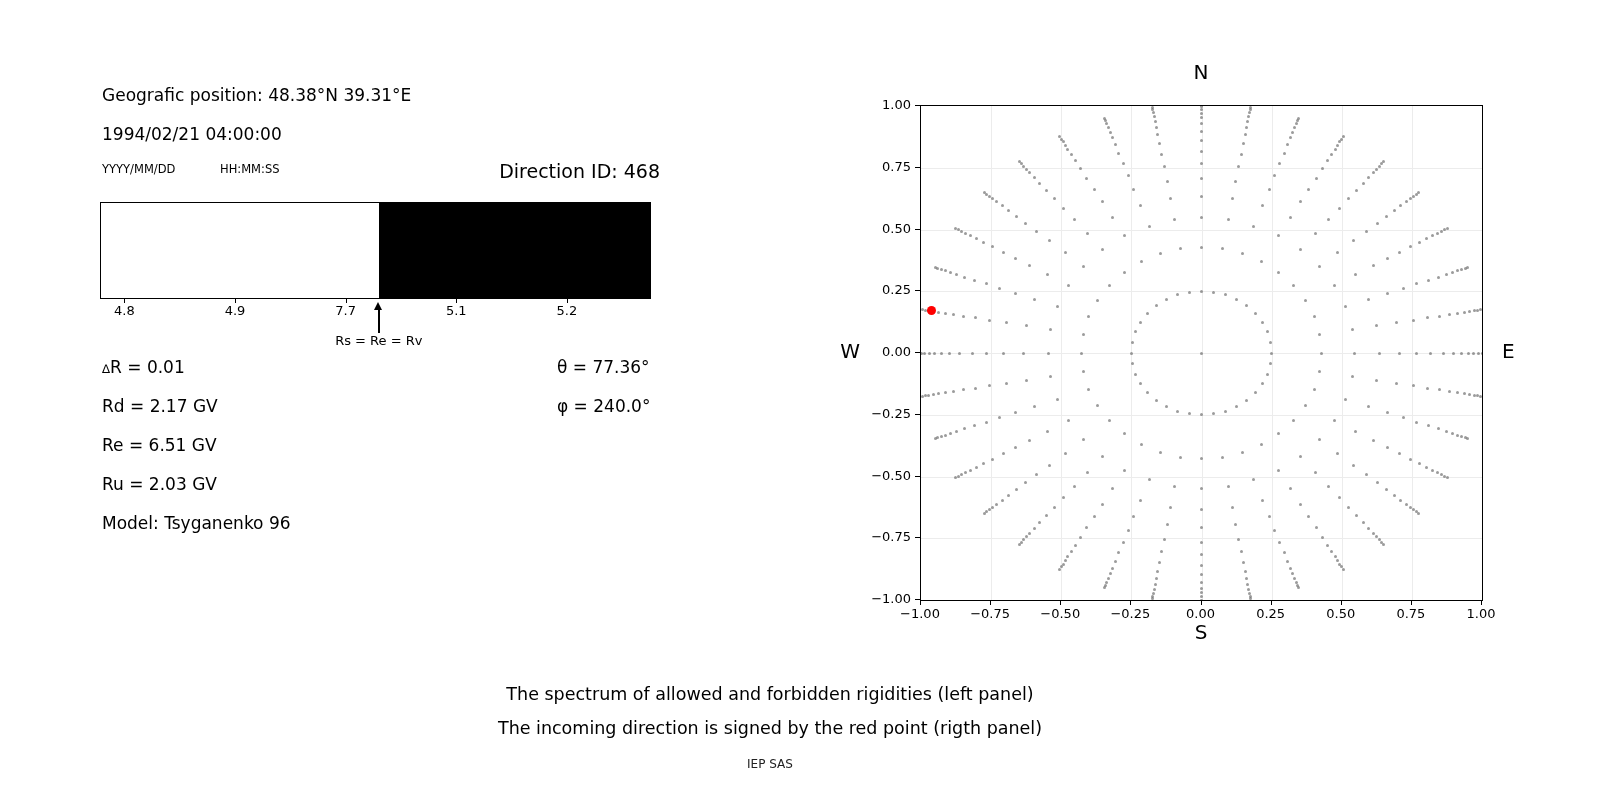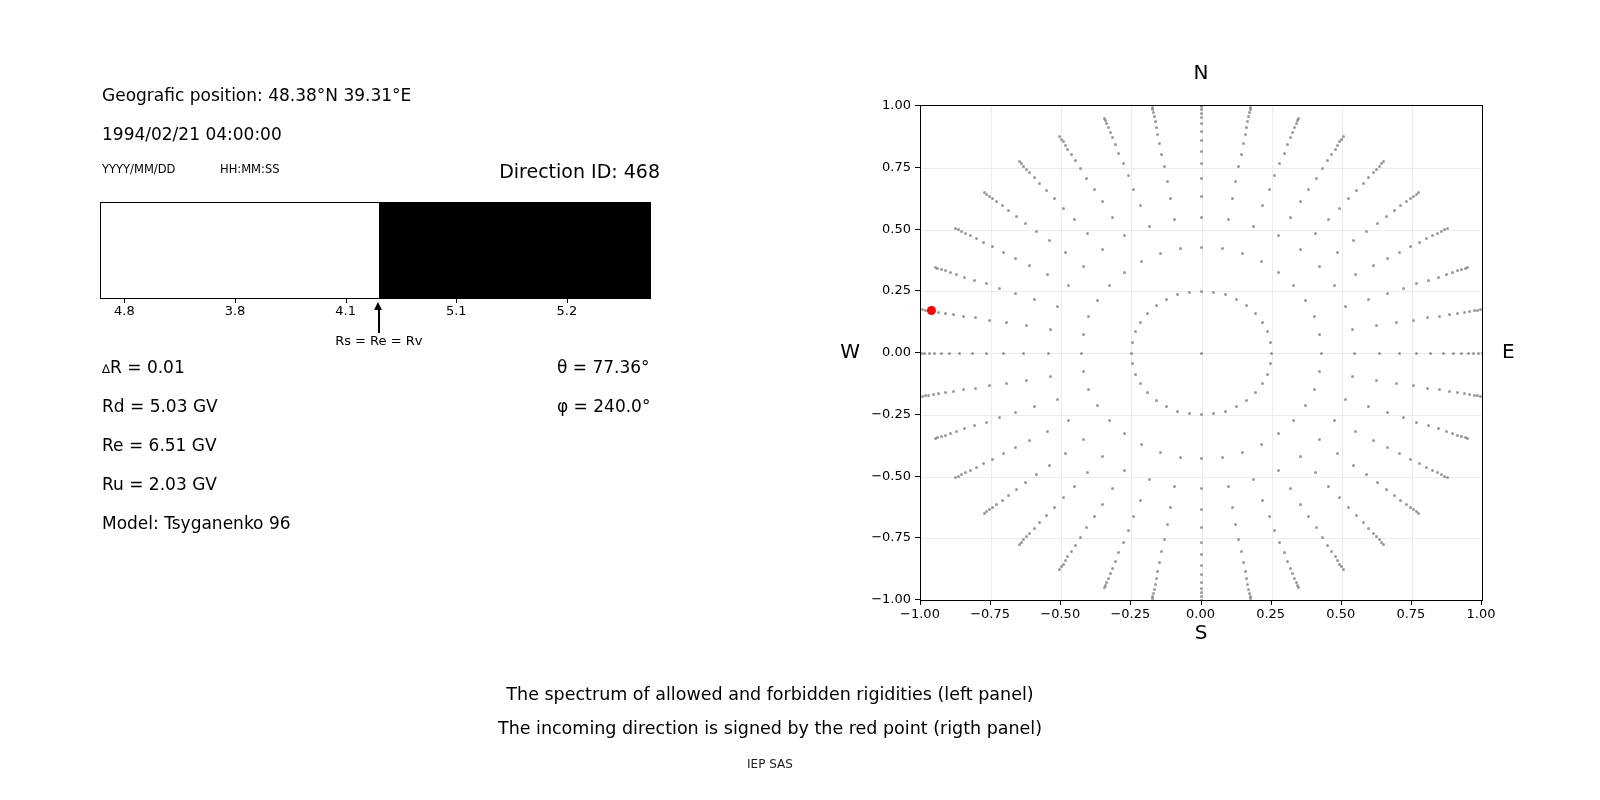--- a/index.html
+++ b/index.html
@@ -64,35 +64,35 @@
 <div class="abs dirid">Direction ID: 468</div>
 
 <div class="abs spec-bar">
     <div class="spec-seg" style="left: 0%; width: 50.6024%; background: rgb(255, 255, 255);"></div>
     <div class="spec-seg" style="left: 50.6024%; width: 49.3976%; background: rgb(0, 0, 0);"></div>
   </div>
 <div id="spec-axis">
     <div class="abs spec-tick" style="left: 124.341px;"></div>
     <div class="abs spec-ticklabel" style="left: 124.341px;">4.8</div>
     <div class="abs spec-tick" style="left: 234.984px;"></div>
-    <div class="abs spec-ticklabel" style="left: 234.984px;">3.8</div>
+    <div class="abs spec-ticklabel" style="left: 234.984px;">4.9</div>
     <div class="abs spec-tick" style="left: 345.627px;"></div>
-    <div class="abs spec-ticklabel" style="left: 345.627px;">4.1</div>
+    <div class="abs spec-ticklabel" style="left: 345.627px;">7.7</div>
     <div class="abs spec-tick" style="left: 456.269px;"></div>
     <div class="abs spec-ticklabel" style="left: 456.269px;">5.1</div>
     <div class="abs spec-tick" style="left: 566.912px;"></div>
     <div class="abs spec-ticklabel" style="left: 566.912px;">5.2</div>
   </div>
 <div class="abs arrow-head" id="arrow-head" style="left: 374.319px;"></div>
 <div class="abs arrow-line" id="arrow-line" style="left: 378.069px;"></div>
 <div class="abs arrow-label" style="left: 378.819px;">Rs = Re = Rv</div>
 
 <div class="abs values" id="values-list">
     <div class="value-row" style="top: 8px;"><span class="sym">∆</span><span>R = 0.01</span></div>
-    <div class="value-row" style="top: 47px;"><span class="sym"></span><span>Rd = 5.03 GV</span></div>
+    <div class="value-row" style="top: 47px;"><span class="sym"></span><span>Rd = 2.17 GV</span></div>
     <div class="value-row" style="top: 86px;"><span class="sym"></span><span>Re = 6.51 GV</span></div>
     <div class="value-row" style="top: 125px;"><span class="sym"></span><span>Ru = 2.03 GV</span></div>
     <div class="value-row" style="top: 164px;"><span class="sym"></span><span>Model: Tsyganenko 96</span></div>
   </div>
 <div class="abs angle" style="top:357px">θ = 77.36°</div>
 <div class="abs angle" style="top:396px">φ = 240.0°</div>
 
 <div class="abs compass compass-n">N</div>
 <div class="abs compass compass-s">S</div>
 <div class="abs compass compass-w">W</div>

